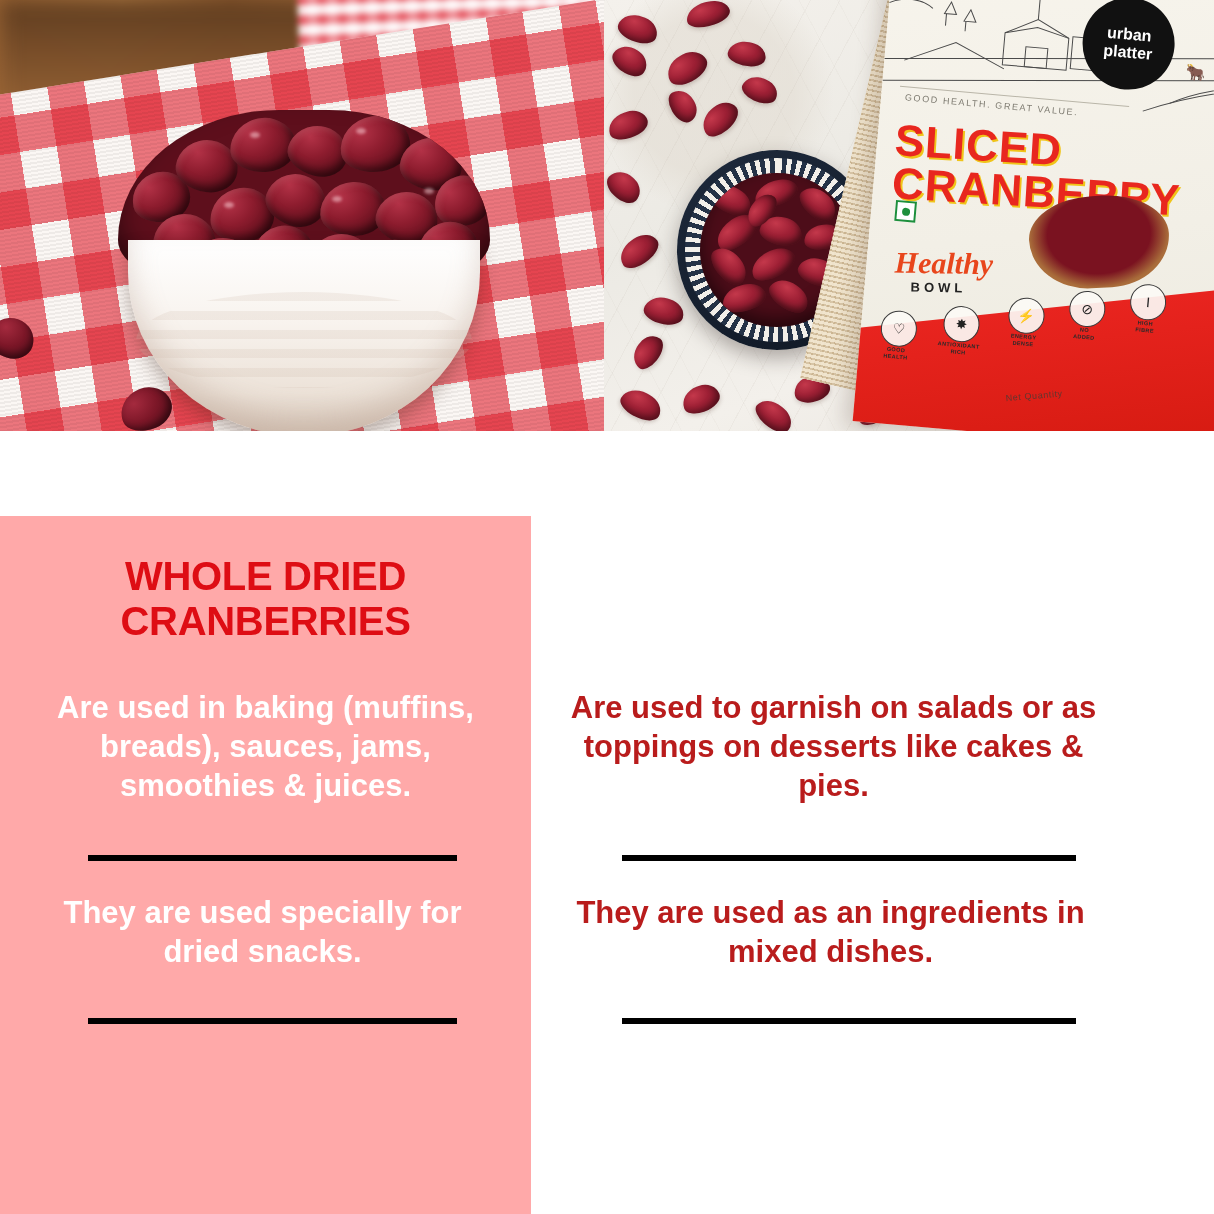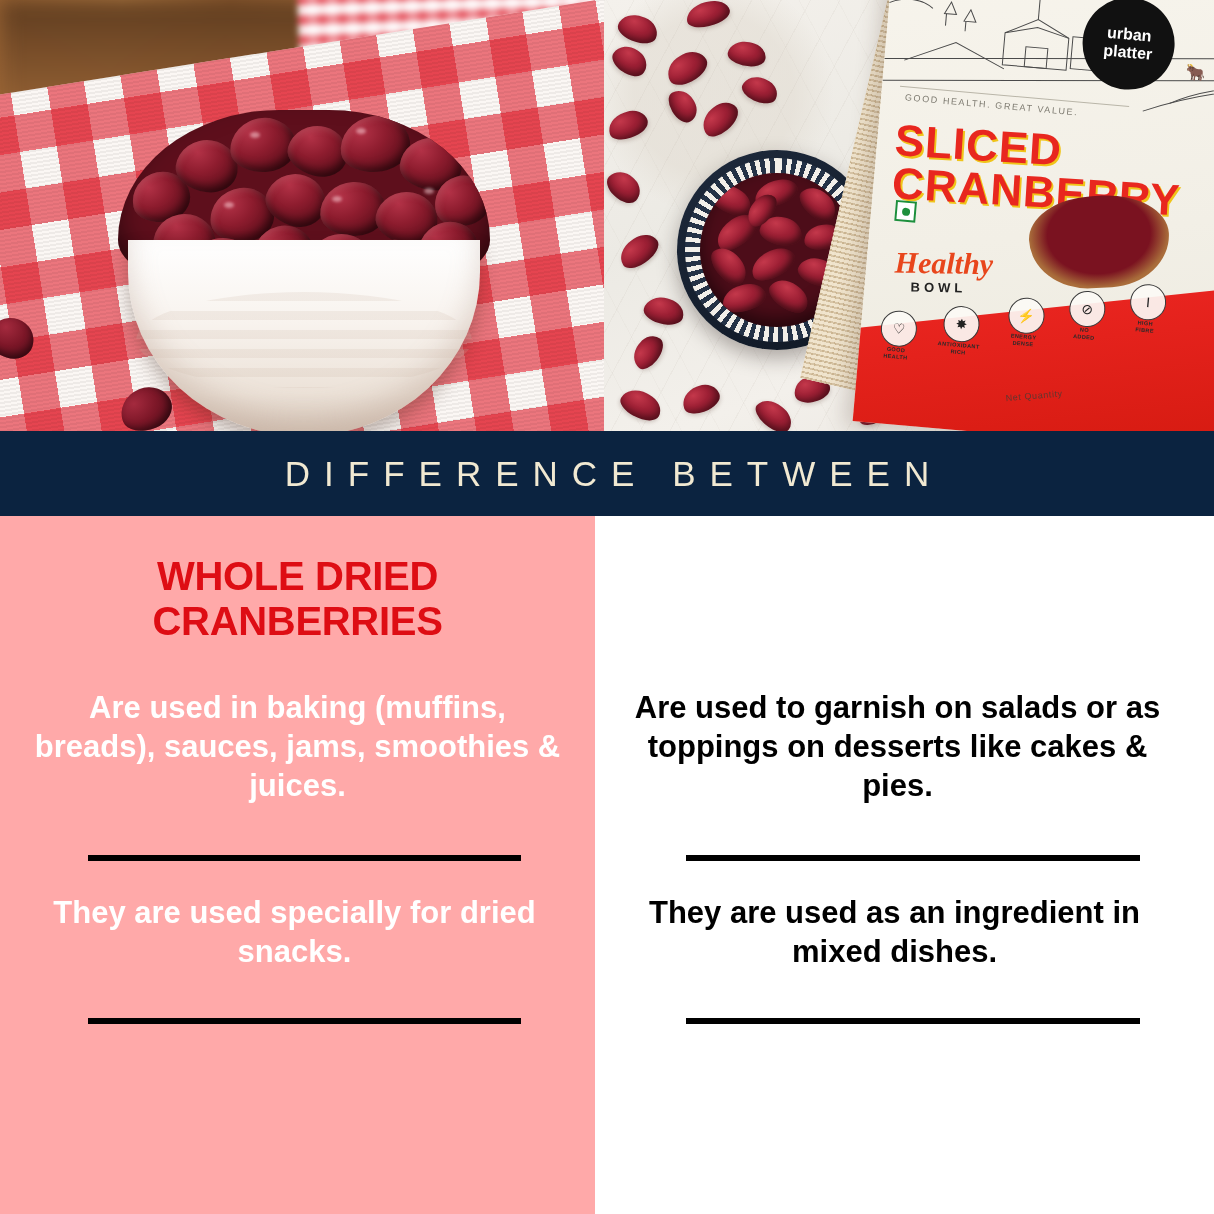--- a/index.html
+++ b/index.html
@@ -322,21 +322,21 @@
     left: 0; top: 516px;
     width: 1214px; height: 698px;
     display: flex;
   }
   .col {
     position: relative;
     height: 698px;
     box-sizing: border-box;
   }
   .col-left {
-    width: 595px;
+    width: 531px;
     background: #ffa9a9;
     padding: 0 34px;
   }
   .col-right {
     width: 605px;
     background: #ffffff;
     padding: 0 34px;
   }
 
   .col-heading {
@@ -352,21 +352,21 @@
   .col-right .col-heading { color: #e81c1c; }
 
   .point {
     text-align: center;
     font-weight: 700;
     font-size: 31px;
     line-height: 1.26;
     margin: 0;
   }
   .col-left .point  { color: #ffffff; }
-  .col-right .point { color: #000000; }
+  .col-right .point { color: #b91c1c; }
 
   .p1 { position: absolute; left: 34px; right: 34px; top: 172px; }
   .p2 { position: absolute; left: 34px; right: 40px; top: 377px; }
   .p3 { position: absolute; left: 34px; right: 34px; top: 532px; }
 
   .divider {
     position: absolute;
     height: 6px;
     background: #000000;
   }
@@ -526,23 +526,20 @@
         <div class="pkg-badge-label" style="left:195px; top:346px;">NO<br>ADDED</div>
 
         <div class="pkg-badge" style="left:266px; top:298px;">I</div>
         <div class="pkg-badge-label" style="left:255px; top:334px;">HIGH<br>FIBRE</div>
 
         <div class="pkg-netqty">Net Quantity</div>
       </div>
     </div>
   </div>
 
-  <div class="banner">
-    <div class="banner-title">DIFFERENCE BETWEEN</div>
-  </div>
 
   <div class="columns">
 
     <div class="col col-left">
       <h2 class="col-heading">WHOLE DRIED CRANBERRIES</h2>
 
       <p class="point p1">Are used in baking (muffins, breads), sauces, jams, smoothies &amp; juices.</p>
 
       <div class="divider d1"></div>
 
@@ -551,19 +548,19 @@
       <div class="divider d2"></div>
 
     </div>
 
     <div class="col col-right">
 
       <p class="point p1">Are used to garnish on salads or as toppings on desserts like cakes &amp; pies.</p>
 
       <div class="divider d1"></div>
 
-      <p class="point p2">They are used as an ingredient in mixed dishes.</p>
+      <p class="point p2">They are used as an ingredients in mixed dishes.</p>
 
       <div class="divider d2"></div>
 
     </div>
   </div>
 </div>
 
 </body></html>

